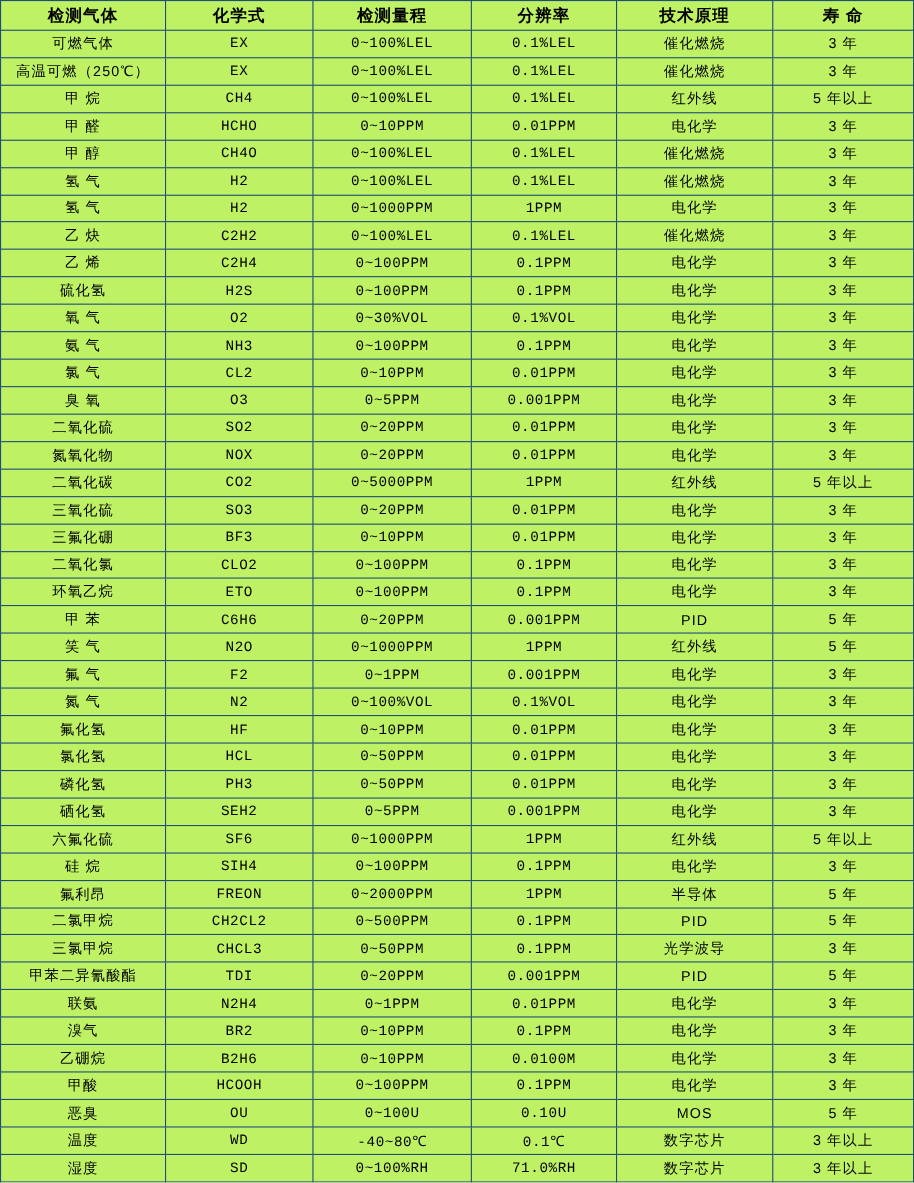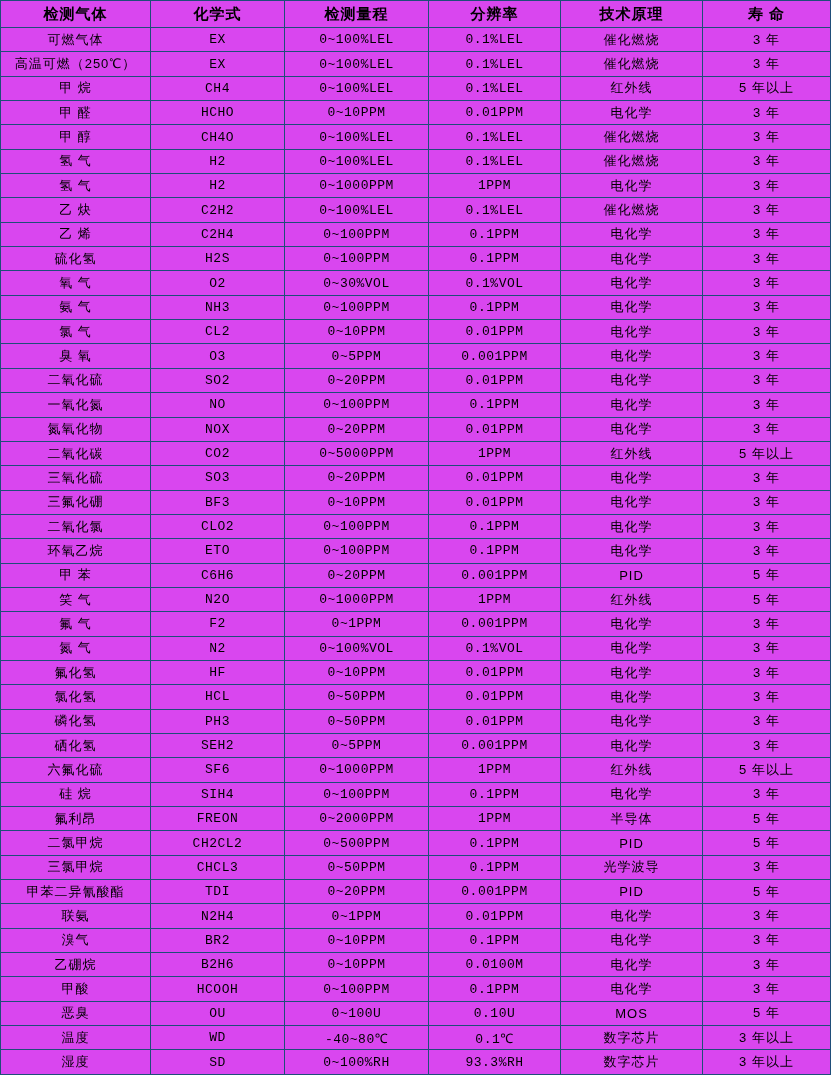--- a/index.html
+++ b/index.html
@@ -15,21 +15,21 @@
     height: 1075px;
     box-sizing: border-box;
     background: #ffffff;
     overflow: hidden;
   }
   table.gas-table {
     border-collapse: collapse;
     table-layout: fixed;
     width: 831px;
     height: 1075px;
-    background: #d946ef;
+    background: #bef264;
   }
   table.gas-table td,
   table.gas-table th {
     border: 1px solid #1f4e79;
     text-align: center;
     vertical-align: middle;
     color: #000000;
     padding: 0;
     overflow: hidden;
     white-space: nowrap;
@@ -204,28 +204,20 @@
         </tr>
         <tr>
           <td class="c-name">二氧化硫</td>
           <td class="c-formula">SO2</td>
           <td class="c-range">0~20PPM</td>
           <td class="c-res">0.01PPM</td>
           <td class="c-principle">电化学</td>
           <td class="c-life">3 年</td>
         </tr>
         <tr>
-          <td class="c-name">一氧化氮</td>
-          <td class="c-formula">NO</td>
-          <td class="c-range">0~100PPM</td>
-          <td class="c-res">0.1PPM</td>
-          <td class="c-principle">电化学</td>
-          <td class="c-life">3 年</td>
-        </tr>
-        <tr>
           <td class="c-name">氮氧化物</td>
           <td class="c-formula">NOX</td>
           <td class="c-range">0~20PPM</td>
           <td class="c-res">0.01PPM</td>
           <td class="c-principle">电化学</td>
           <td class="c-life">3 年</td>
         </tr>
         <tr>
           <td class="c-name">二氧化碳</td>
           <td class="c-formula">CO2</td>
@@ -423,19 +415,19 @@
           <td class="c-formula">WD</td>
           <td class="c-range">-40~80℃</td>
           <td class="c-res">0.1℃</td>
           <td class="c-principle">数字芯片</td>
           <td class="c-life">3 年以上</td>
         </tr>
         <tr>
           <td class="c-name">湿度</td>
           <td class="c-formula">SD</td>
           <td class="c-range">0~100%RH</td>
-          <td class="c-res">93.3%RH</td>
+          <td class="c-res">71.0%RH</td>
           <td class="c-principle">数字芯片</td>
           <td class="c-life">3 年以上</td>
         </tr>
       </tbody>
   </table>
 </div>
 
 </body></html>

